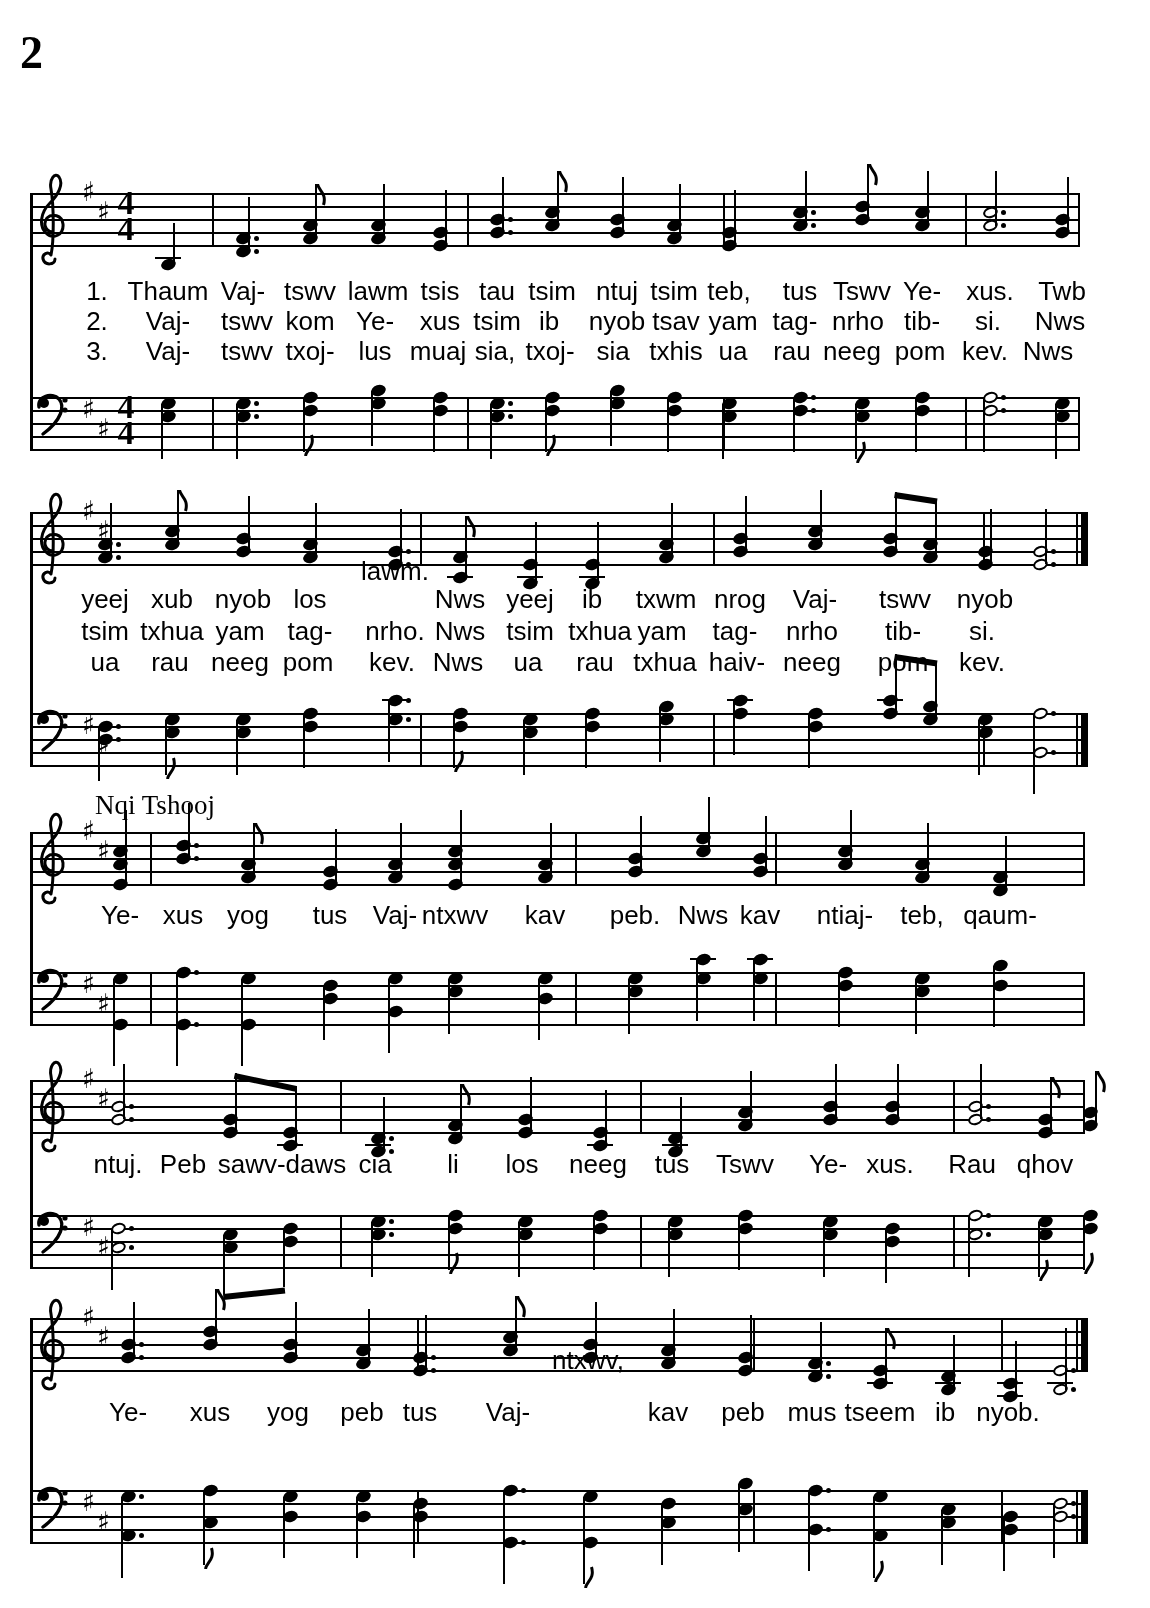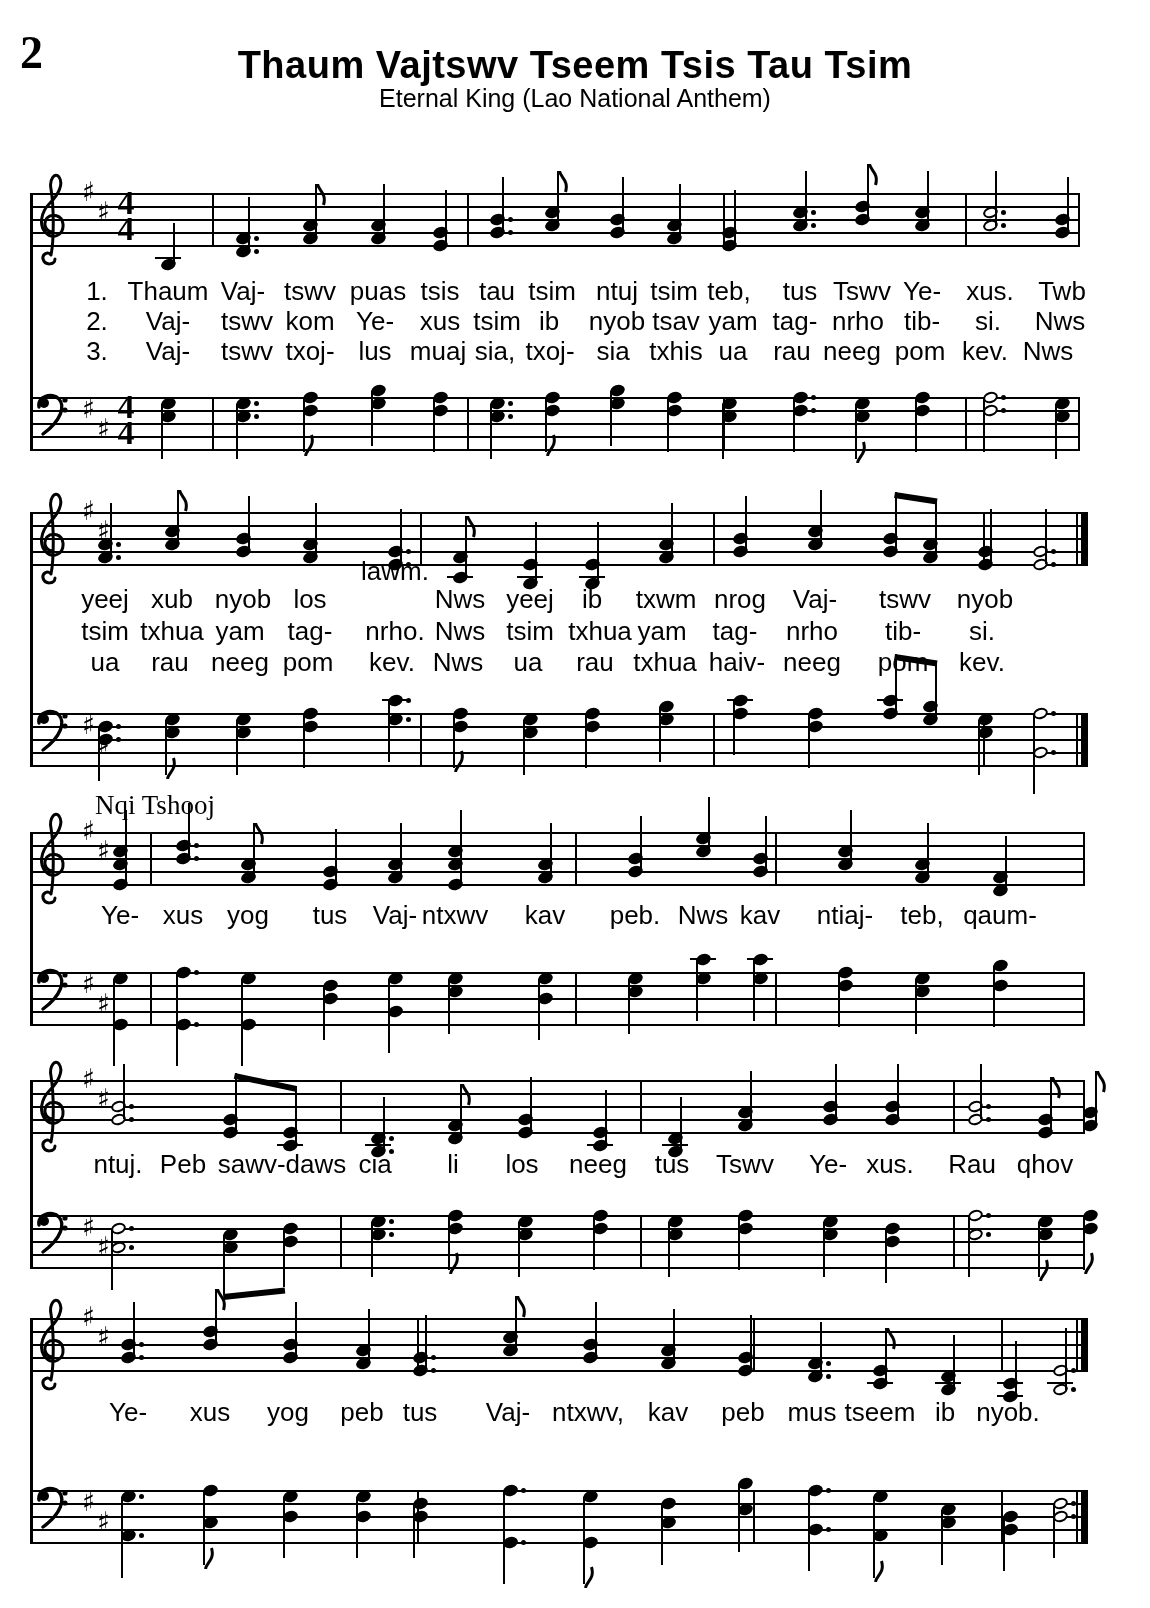--- a/index.html
+++ b/index.html
@@ -23,22 +23,20 @@
   .lyric{font-size:26px;white-space:nowrap;transform:translateX(-50%);}
   .sharp{font-size:27px;font-family:"DejaVu Sans",sans-serif;line-height:1;}
   .tsig{width:28px;text-align:center;font-family:"Liberation Serif",serif;
         font-weight:bold;font-size:34px;line-height:26px;}
 </style>
 </head>
 <body>
 
 <div class="sheet">
   <div class="abs page-num">2</div>
-  <div class="abs title">Thaum Vajtswv Tseem Tsis Tau Tsim</div>
-  <div class="abs subtitle">Eternal King (Lao National Anthem)</div>
   <div id="score" class="abs" style="left:0;top:0;width:1150px;height:1608px;">
       <div class="abs sysline" style="left: 30px; top: 193px; height: 258px;"></div>
       <div class="abs staff-line" style="left: 30px; top: 193px; width: 1050px;"></div>
       <div class="abs staff-line" style="left: 30px; top: 206px; width: 1050px;"></div>
       <div class="abs staff-line" style="left: 30px; top: 219px; width: 1050px;"></div>
       <div class="abs staff-line" style="left: 30px; top: 232px; width: 1050px;"></div>
       <div class="abs staff-line" style="left: 30px; top: 245px; width: 1050px;"></div>
       <div class="abs " style="left: 34px; top: 169px;"><svg width="38" height="100" viewBox="0 0 38 100">
           <path d="M21 90 C21 96 11 97 9 90 C8 85 14 82 17 86 M17 86 C20 72 20 38 17 20 C15 10 21 3 25 8 C30 15 24 26 16 34 C6 44 5 57 12 64 C19 71 30 66 29 55 C28 46 18 44 13 49 C9 54 11 62 18 63" fill="none" stroke="#000" stroke-width="3" stroke-linecap="round"></path>
         </svg></div>
@@ -192,21 +190,21 @@
       <div class="abs note-head open" style="left: 982.5px; top: 404.5px;"></div>
       <div class="abs note-dot" style="left: 1001px; top: 407.5px;"></div>
       <div class="abs note-stem" style="left: 983px; top: 397px; height: 55px;"></div>
       <div class="abs note-head" style="left: 1054.5px; top: 398px;"></div>
       <div class="abs note-head" style="left: 1054.5px; top: 411px;"></div>
       <div class="abs note-stem" style="left: 1055px; top: 403.5px; height: 55px;"></div>
       <div class="abs lyric" style="left: 97px; top: 276px;">1.</div>
       <div class="abs lyric" style="left: 168px; top: 276px;">Thaum</div>
       <div class="abs lyric" style="left: 243px; top: 276px;">Vaj-</div>
       <div class="abs lyric" style="left: 310px; top: 276px;">tswv</div>
-      <div class="abs lyric" style="left: 378px; top: 276px;">puas</div>
+      <div class="abs lyric" style="left: 378px; top: 276px;">lawm</div>
       <div class="abs lyric" style="left: 440px; top: 276px;">tsis</div>
       <div class="abs lyric" style="left: 497px; top: 276px;">tau</div>
       <div class="abs lyric" style="left: 552px; top: 276px;">tsim</div>
       <div class="abs lyric" style="left: 617px; top: 276px;">ntuj</div>
       <div class="abs lyric" style="left: 674px; top: 276px;">tsim</div>
       <div class="abs lyric" style="left: 729px; top: 276px;">teb,</div>
       <div class="abs lyric" style="left: 800px; top: 276px;">tus</div>
       <div class="abs lyric" style="left: 862px; top: 276px;">Tswv</div>
       <div class="abs lyric" style="left: 922px; top: 276px;">Ye-</div>
       <div class="abs lyric" style="left: 990px; top: 276px;">xus.</div>
@@ -894,21 +892,21 @@
       <div class="abs note-dot" style="left: 1071px; top: 1500.5px;"></div>
       <div class="abs note-head open" style="left: 1052.5px; top: 1510.5px;"></div>
       <div class="abs note-dot" style="left: 1071px; top: 1513.5px;"></div>
       <div class="abs note-stem" style="left: 1053px; top: 1503px; height: 55px;"></div>
       <div class="abs lyric" style="left: 128px; top: 1397px;">Ye-</div>
       <div class="abs lyric" style="left: 210px; top: 1397px;">xus</div>
       <div class="abs lyric" style="left: 288px; top: 1397px;">yog</div>
       <div class="abs lyric" style="left: 362px; top: 1397px;">peb</div>
       <div class="abs lyric" style="left: 420px; top: 1397px;">tus</div>
       <div class="abs lyric" style="left: 508px; top: 1397px;">Vaj-</div>
-      <div class="abs lyric" style="left: 588px; top: 1397px; text-align: center;">ntxwv,</div>
+      <div class="abs lyric" style="left: 588px; top: 1345px; text-align: center;">ntxwv,</div>
       <div class="abs lyric" style="left: 668px; top: 1397px;">kav</div>
       <div class="abs lyric" style="left: 743px; top: 1397px;">peb</div>
       <div class="abs lyric" style="left: 812px; top: 1397px;">mus</div>
       <div class="abs lyric" style="left: 880px; top: 1397px;">tseem</div>
       <div class="abs lyric" style="left: 945px; top: 1397px;">ib</div>
       <div class="abs lyric" style="left: 1008px; top: 1397px;">nyob.</div>
     </div>
 </div>
 
 </body></html>

